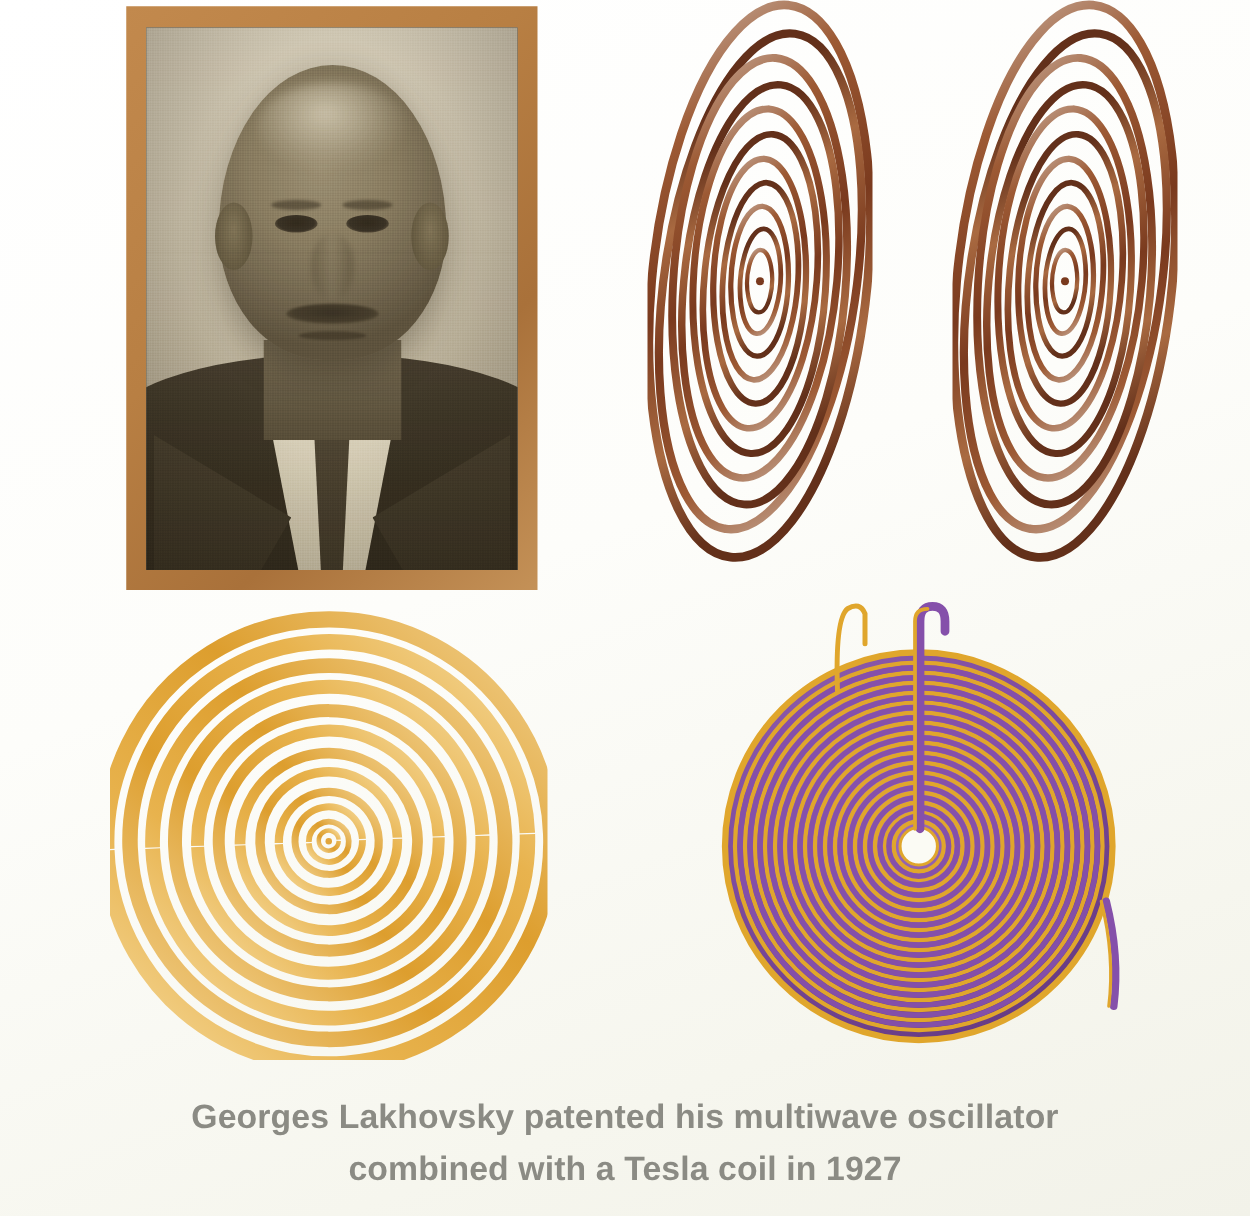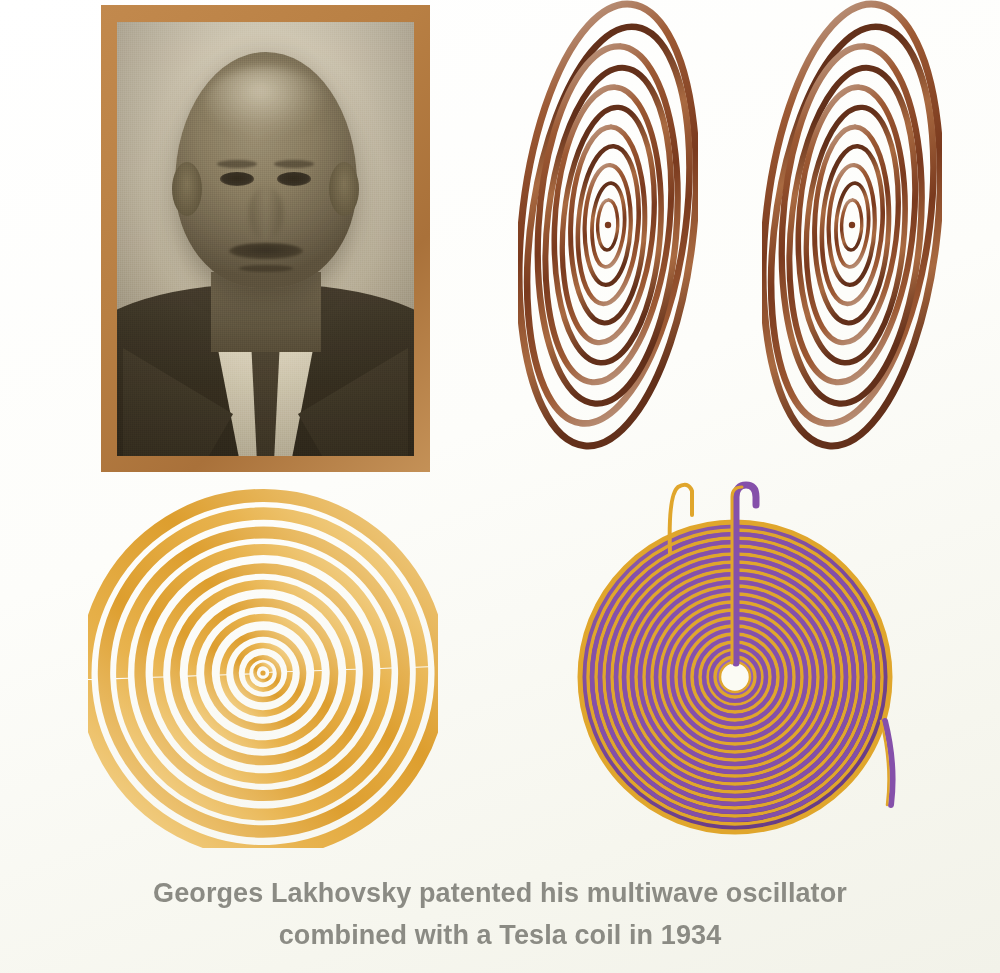--- a/index.html
+++ b/index.html
@@ -375,16 +375,16 @@
       <path d="M172 188 L172 22 Q172 12 182 12" fill="none" stroke="#e0a62c" stroke-width="3" stroke-linecap="round"></path>
 
       <path d="M110 78 Q108 20 118 12 Q128 6 132 16 L132 40" fill="none" stroke="#e0a62c" stroke-width="4" stroke-linecap="round"></path>
       <path d="M325 246 Q336 290 331 330" fill="none" stroke="#8550aa" stroke-width="6" stroke-linecap="round"></path>
       <path d="M321 246 Q332 290 327 330" fill="none" stroke="#e0a62c" stroke-width="2.5" stroke-linecap="round"></path>
     </svg>
   </div>
 
   <div id="caption">
     <span class="line">Georges Lakhovsky patented his multiwave oscillator</span>
-    <span class="line">combined with a Tesla coil in 1934</span>
+    <span class="line">combined with a Tesla coil in 1927</span>
   </div>
 
 </div>
 
 </body></html>

